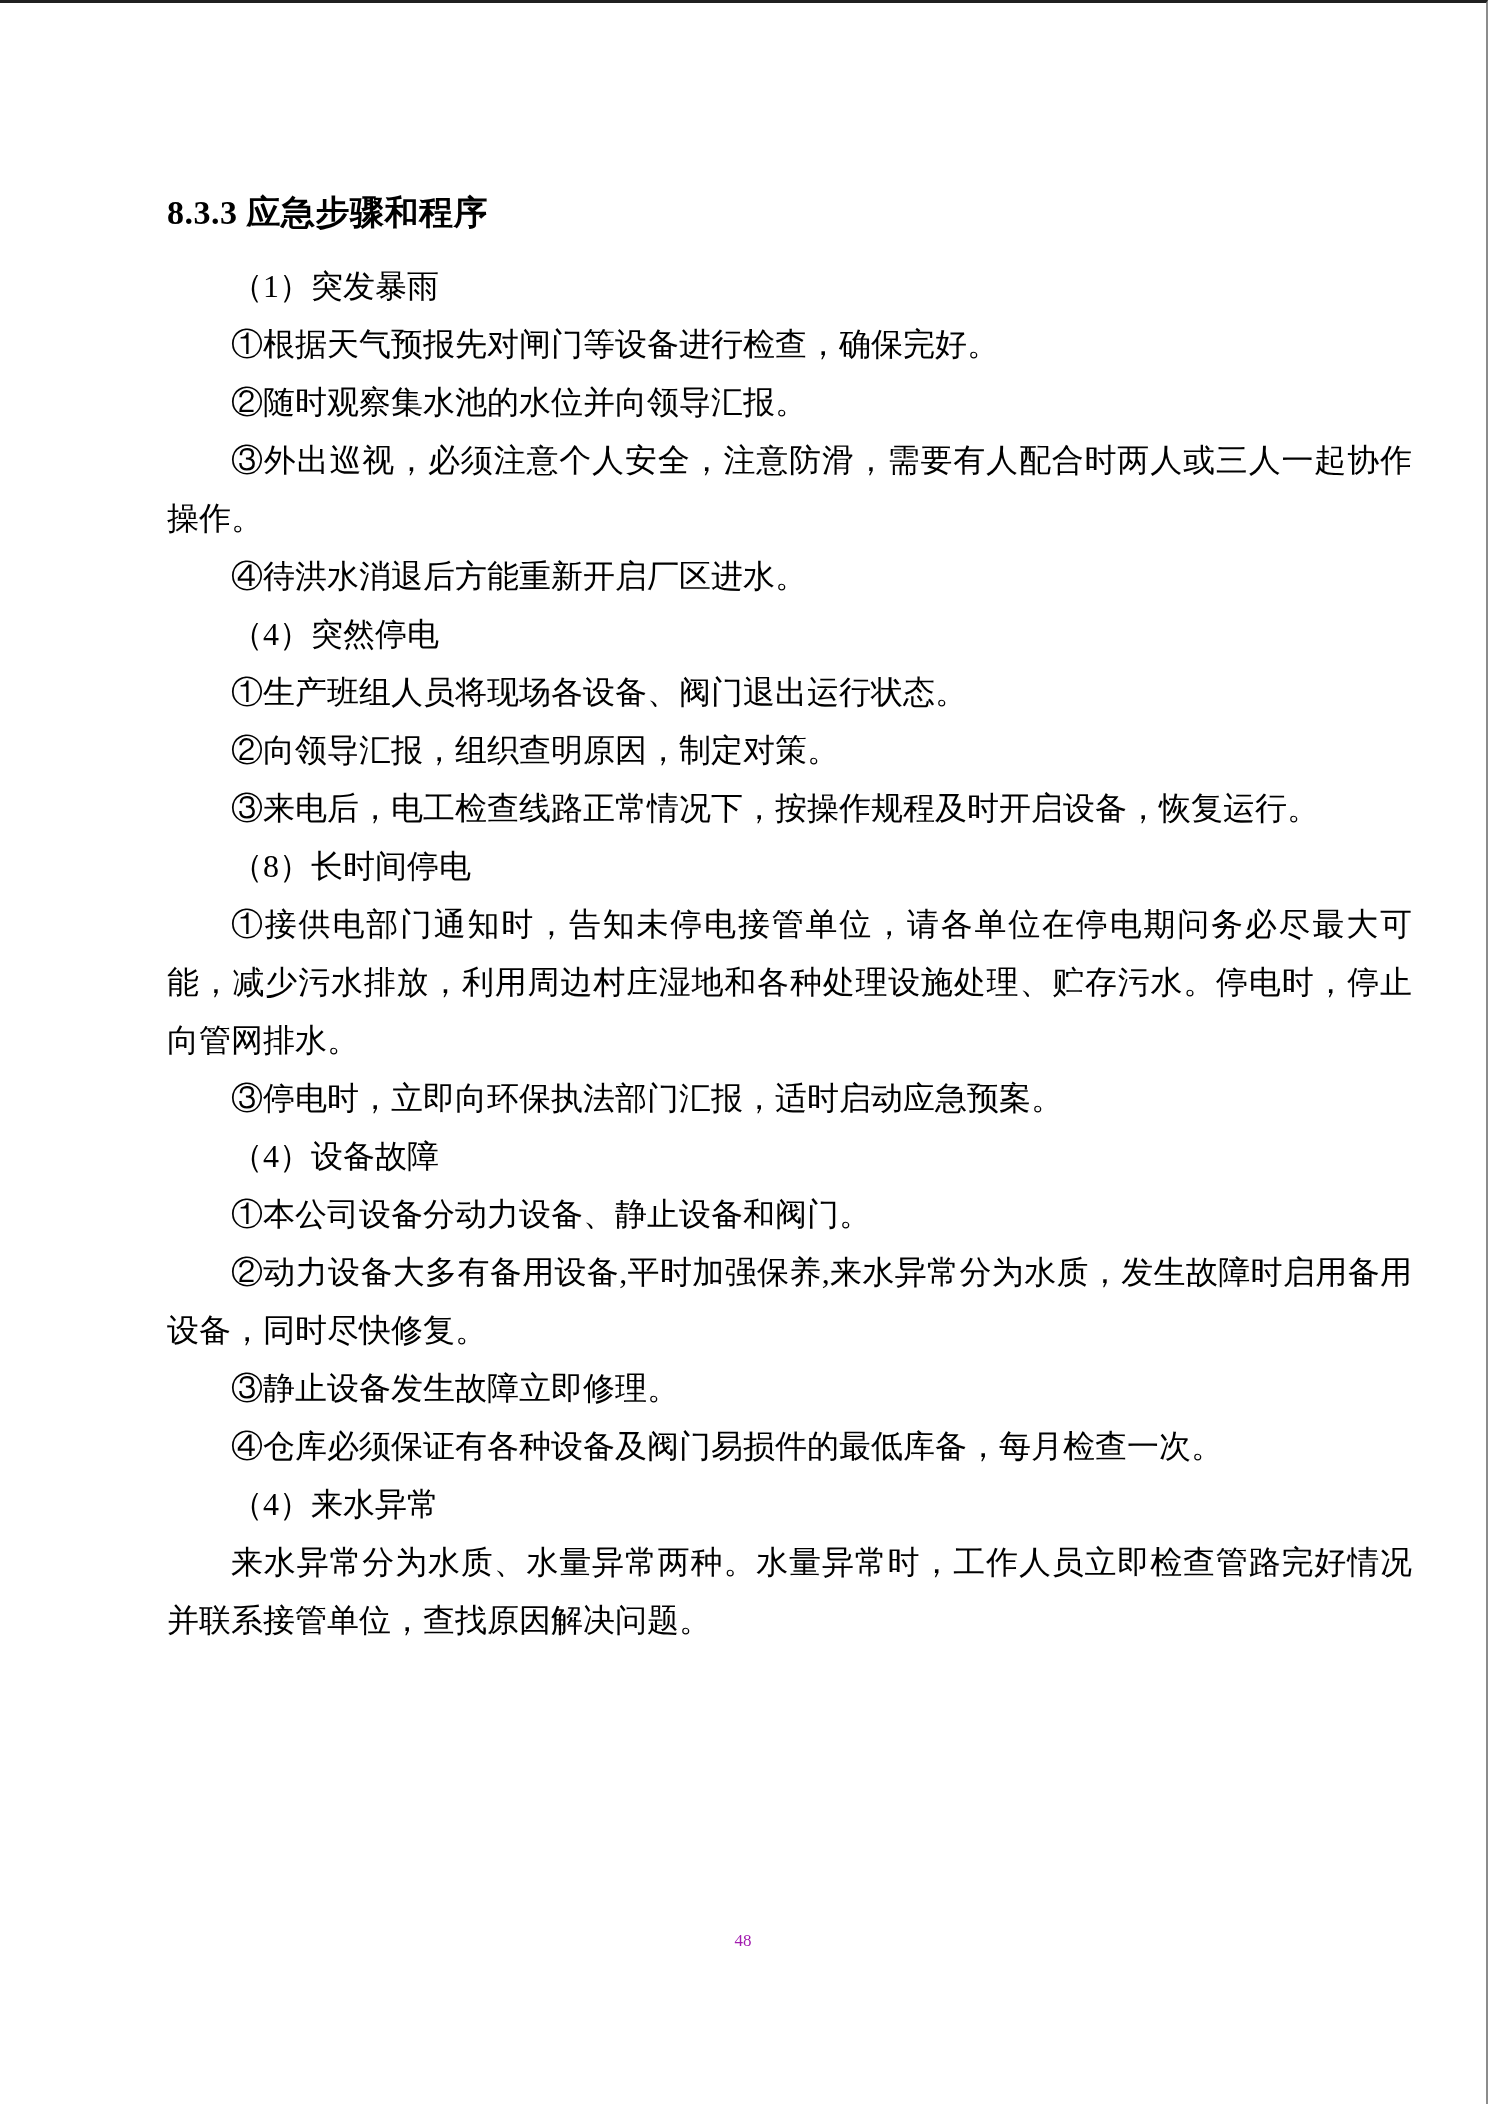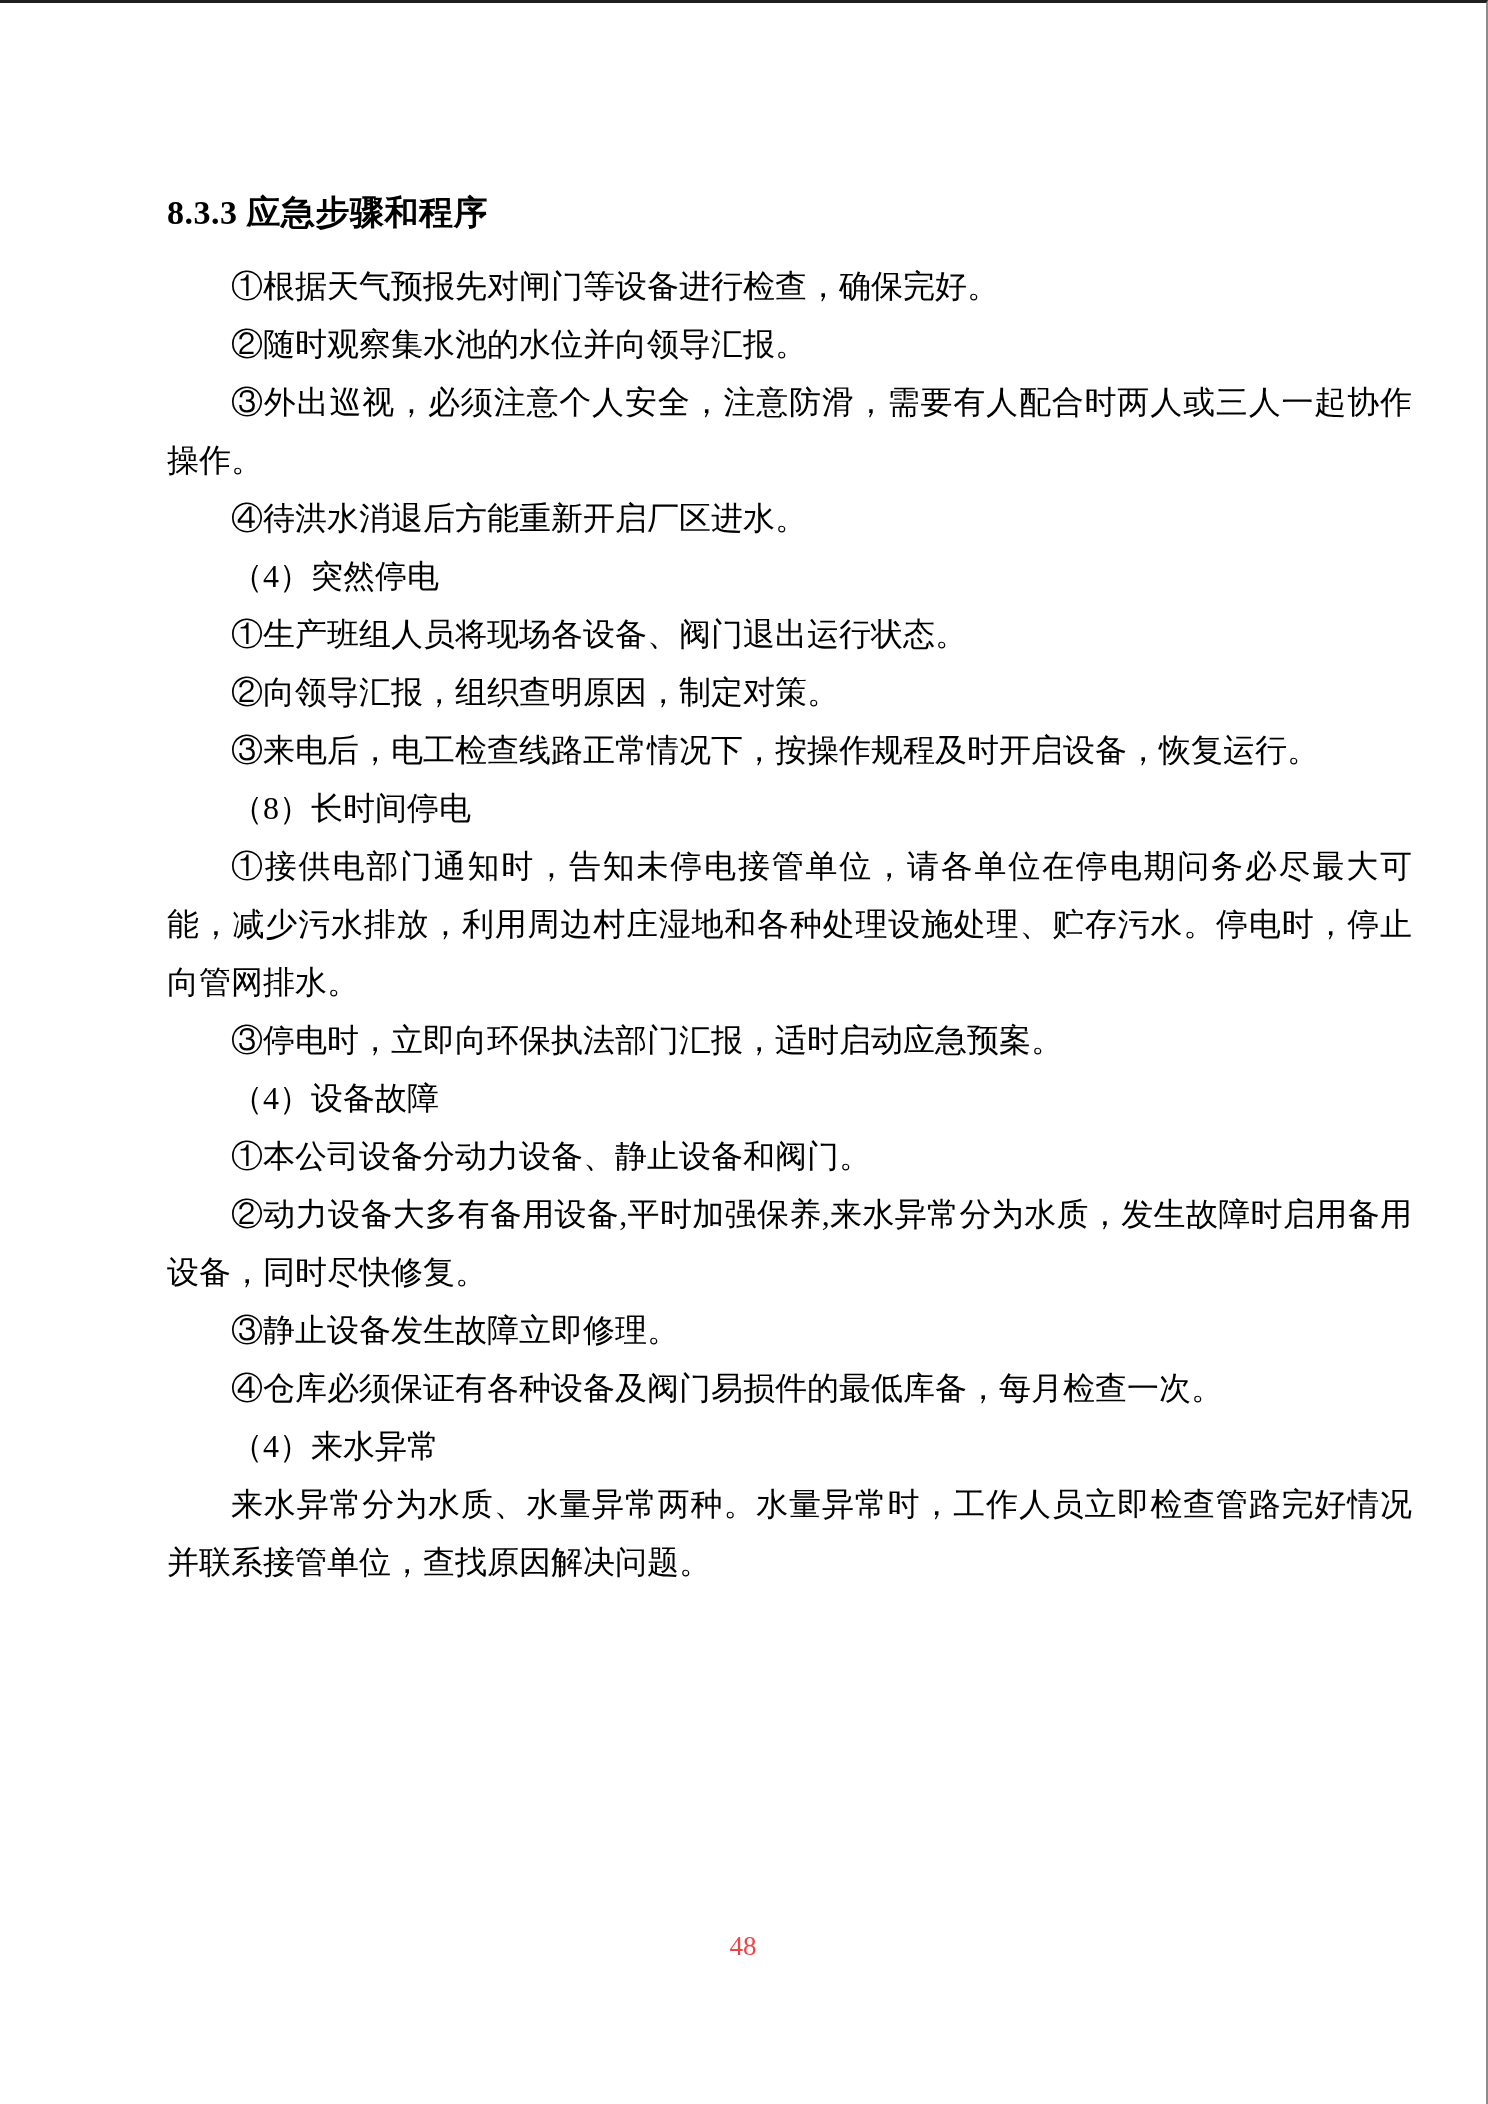--- a/index.html
+++ b/index.html
@@ -36,30 +36,31 @@
     text-justify: inter-ideograph;
     text-indent: 2em;
     word-break: break-all;
   }
   .page-footer {
     position: absolute;
     top: 1928px;
     left: 0;
     width: 100%;
     text-align: center;
-    font-size: 27px;
-    color: #ef4444;
+    font-size: 17px;
+    color: #a21caf;
   }
 </style>
 </head>
 <body>
 
 <div class="page-content">
   <h1 class="doc-heading">8.3.3 应急步骤和程序</h1>
 
+  <p class="para">（1）突发暴雨</p>
   <p class="para">①根据天气预报先对闸门等设备进行检查，确保完好。</p>
   <p class="para">②随时观察集水池的水位并向领导汇报。</p>
   <p class="para">③外出巡视，必须注意个人安全，注意防滑，需要有人配合时两人或三人一起协作操作。</p>
   <p class="para">④待洪水消退后方能重新开启厂区进水。</p>
   <p class="para">（4）突然停电</p>
   <p class="para">①生产班组人员将现场各设备、阀门退出运行状态。</p>
   <p class="para">②向领导汇报，组织查明原因，制定对策。</p>
   <p class="para">③来电后，电工检查线路正常情况下，按操作规程及时开启设备，恢复运行。</p>
   <p class="para">（8）长时间停电</p>
   <p class="para">①接供电部门通知时，告知未停电接管单位，请各单位在停电期问务必尽最大可能，减少污水排放，利用周边村庄湿地和各种处理设施处理、贮存污水。停电时，停止向管网排水。</p>

